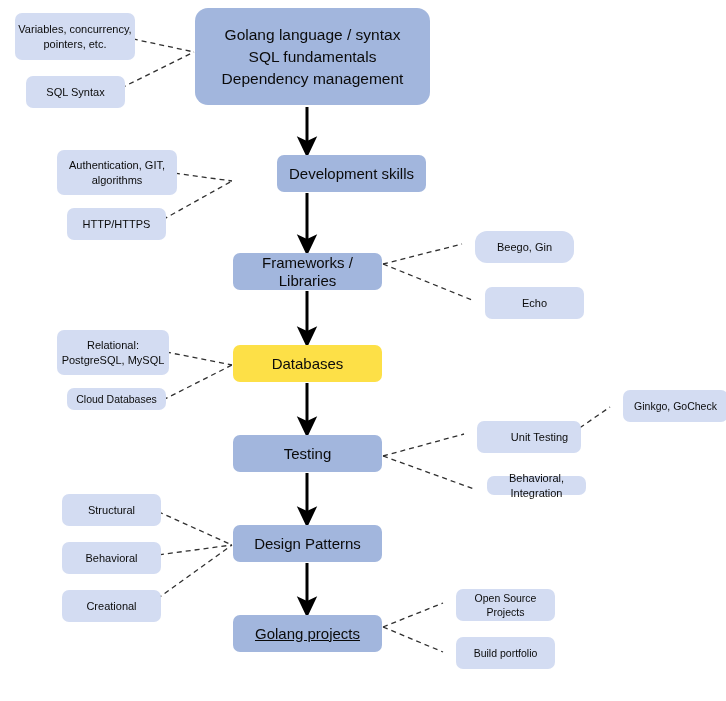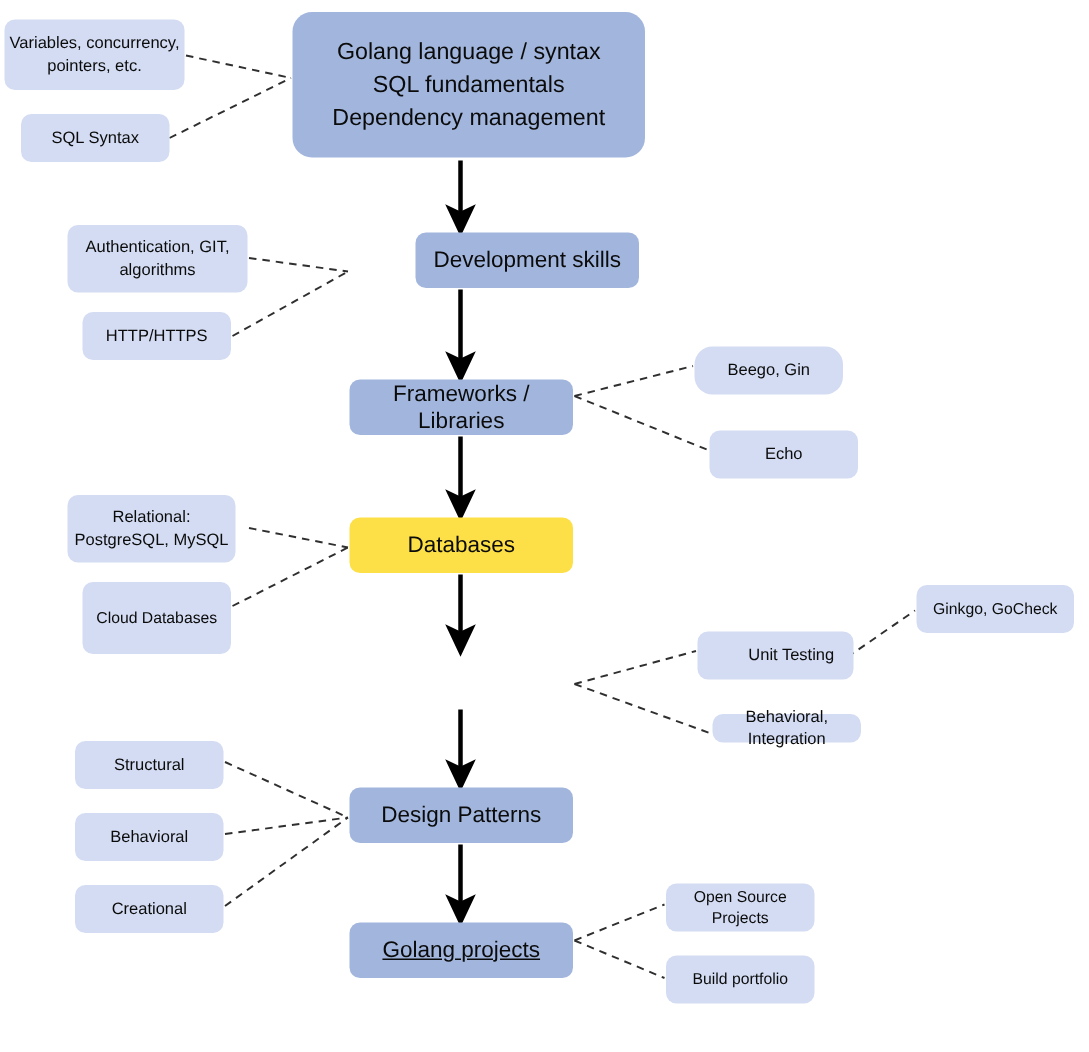--- a/index.html
+++ b/index.html
@@ -47,20 +47,21 @@
     background: #a2b6dd;
     border-radius: 13px;
     font-size: 15.5px;
     line-height: 1.42;
   }
   .leaf-node {
     background: #d3dcf2;
     border-radius: 7px;
     font-size: 11px;
     line-height: 1.35;
+    margin-left: 12px;
   }
   .leaf-sm {
     font-size: 10.5px;
   }
 </style>
 </head>
 <body>
 
 <div id="canvas" style="background: rgb(255, 255, 255);">
 
@@ -105,34 +106,35 @@
       <line x1="383" y1="627" x2="443" y2="652"></line>
     </g>
   </svg>
 
   <div class="node root-node" style="left: 195px; top: 8px; width: 235px; height: 97px; background: rgb(162, 182, 221);">Golang language / syntax
 SQL fundamentals
 Dependency management</div>
   <div class="node main-node" style="left: 233px; top: 155px; width: 149px; height: 37px; background: rgb(162, 182, 221); margin-left: 44px;">Development skills</div>
   <div class="node main-node" style="left: 233px; top: 253px; width: 149px; height: 37px; background: rgb(162, 182, 221);">Frameworks / Libraries</div>
   <div class="node main-node" style="left: 233px; top: 345px; width: 149px; height: 37px; background: #fde047;">Databases</div>
+  <div class="node main-node" style="left: 233px; top: 435px; width: 149px; height: 37px; background: rgb(162, 182, 221);">Testing</div>
   <div class="node main-node" style="left: 233px; top: 525px; width: 149px; height: 37px; background: rgb(162, 182, 221);">Design Patterns</div>
   <div class="node main-node" style="left: 233px; top: 615px; width: 149px; height: 37px; background: rgb(162, 182, 221); text-decoration: underline;">Golang projects</div>
 
   <div class="node leaf-node" style="left: 3px; top: 13px; width: 120px; height: 47px; background: rgb(211, 220, 242);">Variables, concurrency,
 pointers, etc.</div>
   <div class="node leaf-node" style="left: 14px; top: 76px; width: 99px; height: 32px; background: rgb(211, 220, 242);">SQL Syntax</div>
   <div class="node leaf-node" style="left: 45px; top: 150px; width: 120px; height: 45px; background: rgb(211, 220, 242);">Authentication, GIT,
 algorithms</div>
   <div class="node leaf-node" style="left: 55px; top: 208px; width: 99px; height: 32px; background: rgb(211, 220, 242);">HTTP/HTTPS</div>
   <div class="node leaf-node" style="left: 463px; top: 231px; width: 99px; height: 32px; background: rgb(211, 220, 242); border-radius: 12px;">Beego, Gin</div>
   <div class="node leaf-node" style="left: 473px; top: 287px; width: 99px; height: 32px; background: rgb(211, 220, 242);">Echo</div>
   <div class="node leaf-node" style="left: 45px; top: 330px; width: 112px; height: 45px; background: rgb(211, 220, 242);">Relational:
 PostgreSQL, MySQL</div>
-  <div class="node leaf-node leaf-sm" style="left: 55px; top: 388px; width: 99px; height: 48px; background: rgb(211, 220, 242);">Cloud Databases</div>
+  <div class="node leaf-node leaf-sm" style="left: 55px; top: 388px; width: 99px; height: 22px; background: rgb(211, 220, 242);">Cloud Databases</div>
   <div class="node leaf-node leaf-sm" style="left: 611px; top: 390px; width: 105px; height: 32px; background: rgb(211, 220, 242);">Ginkgo, GoCheck</div>
   <div class="node leaf-node" style="left: 465px; top: 421px; width: 104px; height: 32px; background: rgb(211, 220, 242); padding-left: 21px;">Unit Testing</div>
   <div class="node leaf-node" style="left: 475px; top: 476px; width: 99px; height: 19px; background: rgb(211, 220, 242);">Behavioral,
 Integration</div>
   <div class="node leaf-node" style="left: 50px; top: 494px; width: 99px; height: 32px; background: rgb(211, 220, 242);">Structural</div>
   <div class="node leaf-node" style="left: 50px; top: 542px; width: 99px; height: 32px; background: rgb(211, 220, 242);">Behavioral</div>
   <div class="node leaf-node" style="left: 50px; top: 590px; width: 99px; height: 32px; background: rgb(211, 220, 242);">Creational</div>
   <div class="node leaf-node leaf-sm" style="left: 444px; top: 589px; width: 99px; height: 32px; background: rgb(211, 220, 242);">Open Source
 Projects</div>
   <div class="node leaf-node leaf-sm" style="left: 444px; top: 637px; width: 99px; height: 32px; background: rgb(211, 220, 242);">Build portfolio</div>

